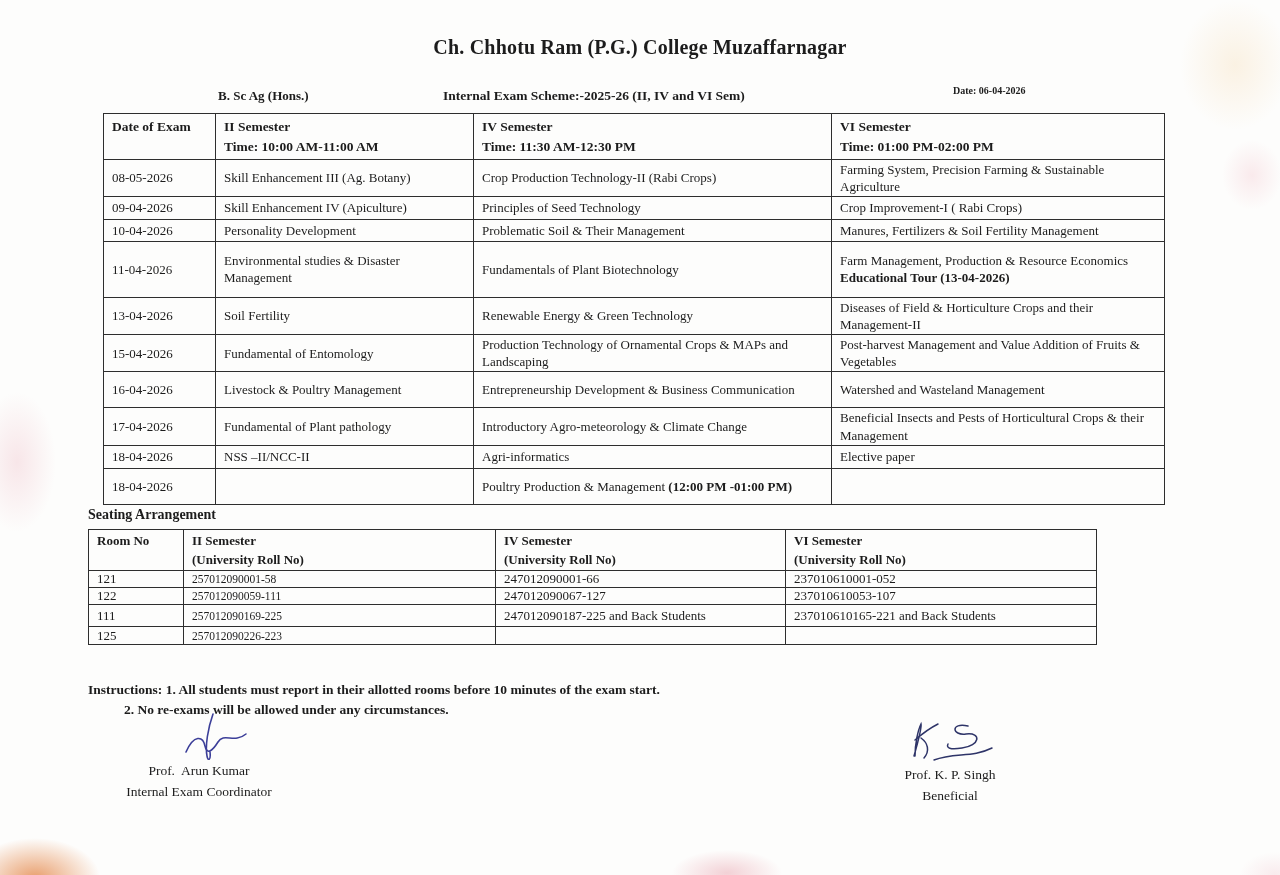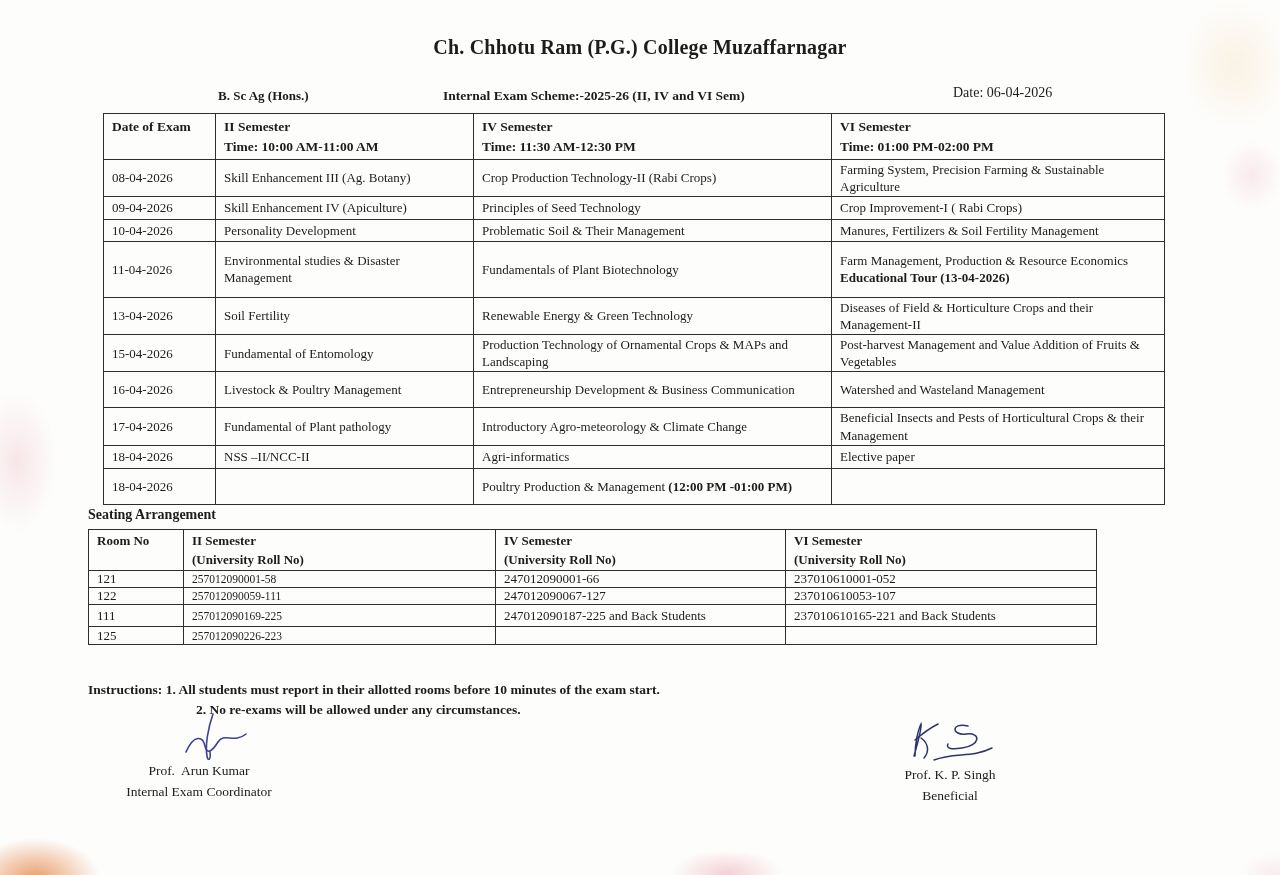--- a/index.html
+++ b/index.html
@@ -25,38 +25,38 @@
     background:radial-gradient(closest-side,rgba(240,198,204,.8),rgba(240,198,204,0));}
   .smudge.botright{left:1240px;top:852px;width:70px;height:44px;
     background:radial-gradient(closest-side,rgba(246,224,228,.6),rgba(246,224,228,0));}
 
   .title{
     position:absolute;left:0;top:30px;width:1280px;text-align:center;
     font-size:20px;font-weight:bold;letter-spacing:.2px;margin-top:6px;
   }
   .sub-program{position:absolute;left:218px;top:88px;font-size:13px;font-weight:bold;}
   .sub-scheme{position:absolute;left:443px;top:88px;font-size:13.5px;font-weight:bold;}
-  .sub-date{position:absolute;left:953px;top:85px;font-size:14px;font-weight:normal;}
+  .sub-date{position:absolute;left:953px;top:85px;font-size:10px;font-weight:bold;}
 
   table{border-collapse:collapse;table-layout:fixed;}
   td{border:1px solid #2e2e2e;padding:1px 6px 1px 8px;vertical-align:middle;
      font-size:13px;line-height:1.32;word-wrap:break-word;}
   .hdr td{vertical-align:top;padding-top:3px;font-weight:bold;font-size:13.5px;line-height:1.5;}
   .bold{font-weight:bold;}
 
   table.exam{position:absolute;left:103px;top:113px;width:1061px;}
   table.seating{position:absolute;left:88px;top:529px;width:1008px;border-radius:15px;}
   table.seating td{padding:0 6px 0 8px;font-size:13px;line-height:1.25;}
   table.seating .hdr td{padding-top:2px;line-height:1.45;}
   table.seating td.roll2{font-size:11.5px;margin-top:16px;}
 
   .seating-title{position:absolute;left:88px;top:507px;font-size:14px;font-weight:bold;}
 
   .instructions{position:absolute;left:88px;top:680px;font-size:13.5px;font-weight:bold;line-height:20px;}
-  .instructions .line2{margin-left:108px;}
+  .instructions .line2{margin-left:36px;}
 
   .sig-block{position:absolute;text-align:center;font-size:13.5px;line-height:21px;}
   .sig-block.left{left:104px;top:710px;width:190px;}
   .sig-block.right{left:875px;top:720px;width:150px;}
   .sig-block svg{display:block;margin:0 auto 0 auto;}
   .sig-block.left svg{transform:translateX(18px);}
   .sig-name{white-space:pre;}
 </style>
 </head>
 <body>
@@ -92,21 +92,21 @@
       <td>
         <div>IV Semester</div>
         <div>Time: 11:30 AM-12:30 PM</div>
       </td>
       <td>
         <div>VI Semester</div>
         <div>Time: 01:00 PM-02:00 PM</div>
       </td>
     </tr>
     <tr style="height:33px">
-      <td>08-04-2026</td>
+      <td>08-05-2026</td>
       <td>Skill Enhancement III (Ag. Botany)</td>
       <td>Crop Production Technology-II (Rabi Crops)</td>
       <td>Farming System, Precision Farming &amp; Sustainable Agriculture</td>
     </tr>
     <tr style="height:23px">
       <td>09-04-2026</td>
       <td>Skill Enhancement IV (Apiculture)</td>
       <td>Principles of Seed Technology</td>
       <td>Crop Improvement-I ( Rabi Crops)</td>
     </tr>

